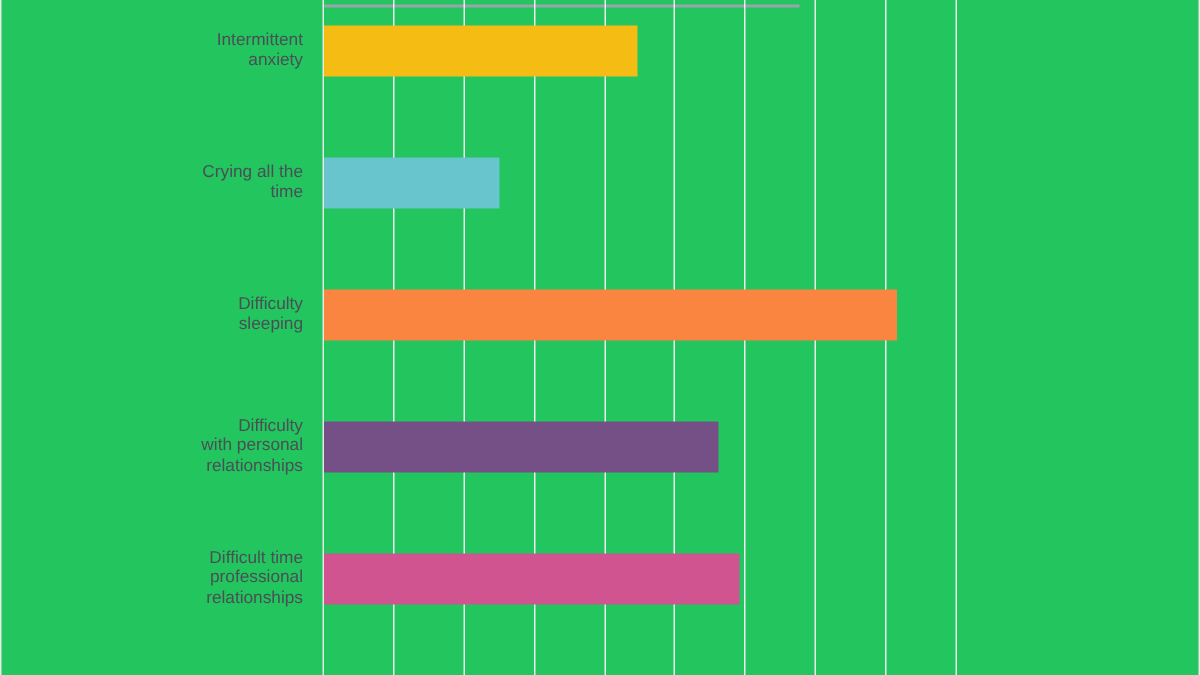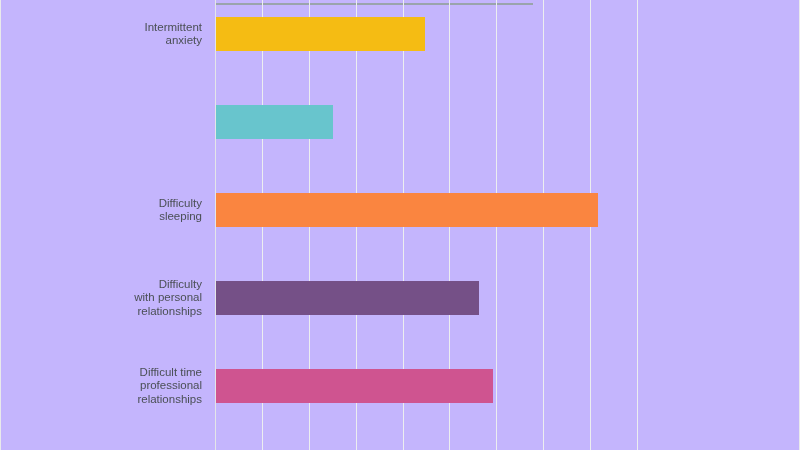--- a/index.html
+++ b/index.html
@@ -11,21 +11,21 @@
     width: 800px;
     height: 450px;
     overflow: hidden;
     font-family: "Liberation Sans", sans-serif;
   }
 
   #chart-root {
     position: relative;
     width: 800px;
     height: 450px;
-    background: #c4b5fd;
+    background: #22c55e;
     box-sizing: border-box;
   }
 
   
   .canvas-edge-left {
     position: absolute;
     left: 0px;
     top: 0px;
     width: 1px;
     height: 450px;
@@ -124,20 +124,22 @@
       <div class="gridline" style="left: 422px;"></div>
     </div>
 
   <div class="rows" id="rowlayer">
       <div class="row" style="top: 6px; height: 44px;">
         <div class="row-label" style="top: 14.5px;">Intermittent
 anxiety</div>
         <div class="bar" title="Intermittent anxiety: 4.45" style="top: 11px; height: 34px; width: 208.656px; background: rgb(245, 188, 19);"></div>
       </div>
       <div class="row" style="top: 50px; height: 44px;">
+        <div class="row-label" style="top: 58.5px;">Crying all the
+time</div>
         <div class="bar" title="Crying all the time: 2.5" style="top: 55px; height: 34px; width: 117.222px; background: rgb(104, 197, 205);"></div>
       </div>
       <div class="row" style="top: 94px; height: 44px;">
         <div class="row-label" style="top: 102.5px;">Difficulty
 sleeping</div>
         <div class="bar" title="Difficulty sleeping: 8.15" style="top: 99px; height: 34px; width: 382.144px; background: rgb(250, 133, 64);"></div>
       </div>
       <div class="row" style="top: 138px; height: 44px;">
         <div class="row-label" style="top: 139.75px;">Difficulty
 with personal

